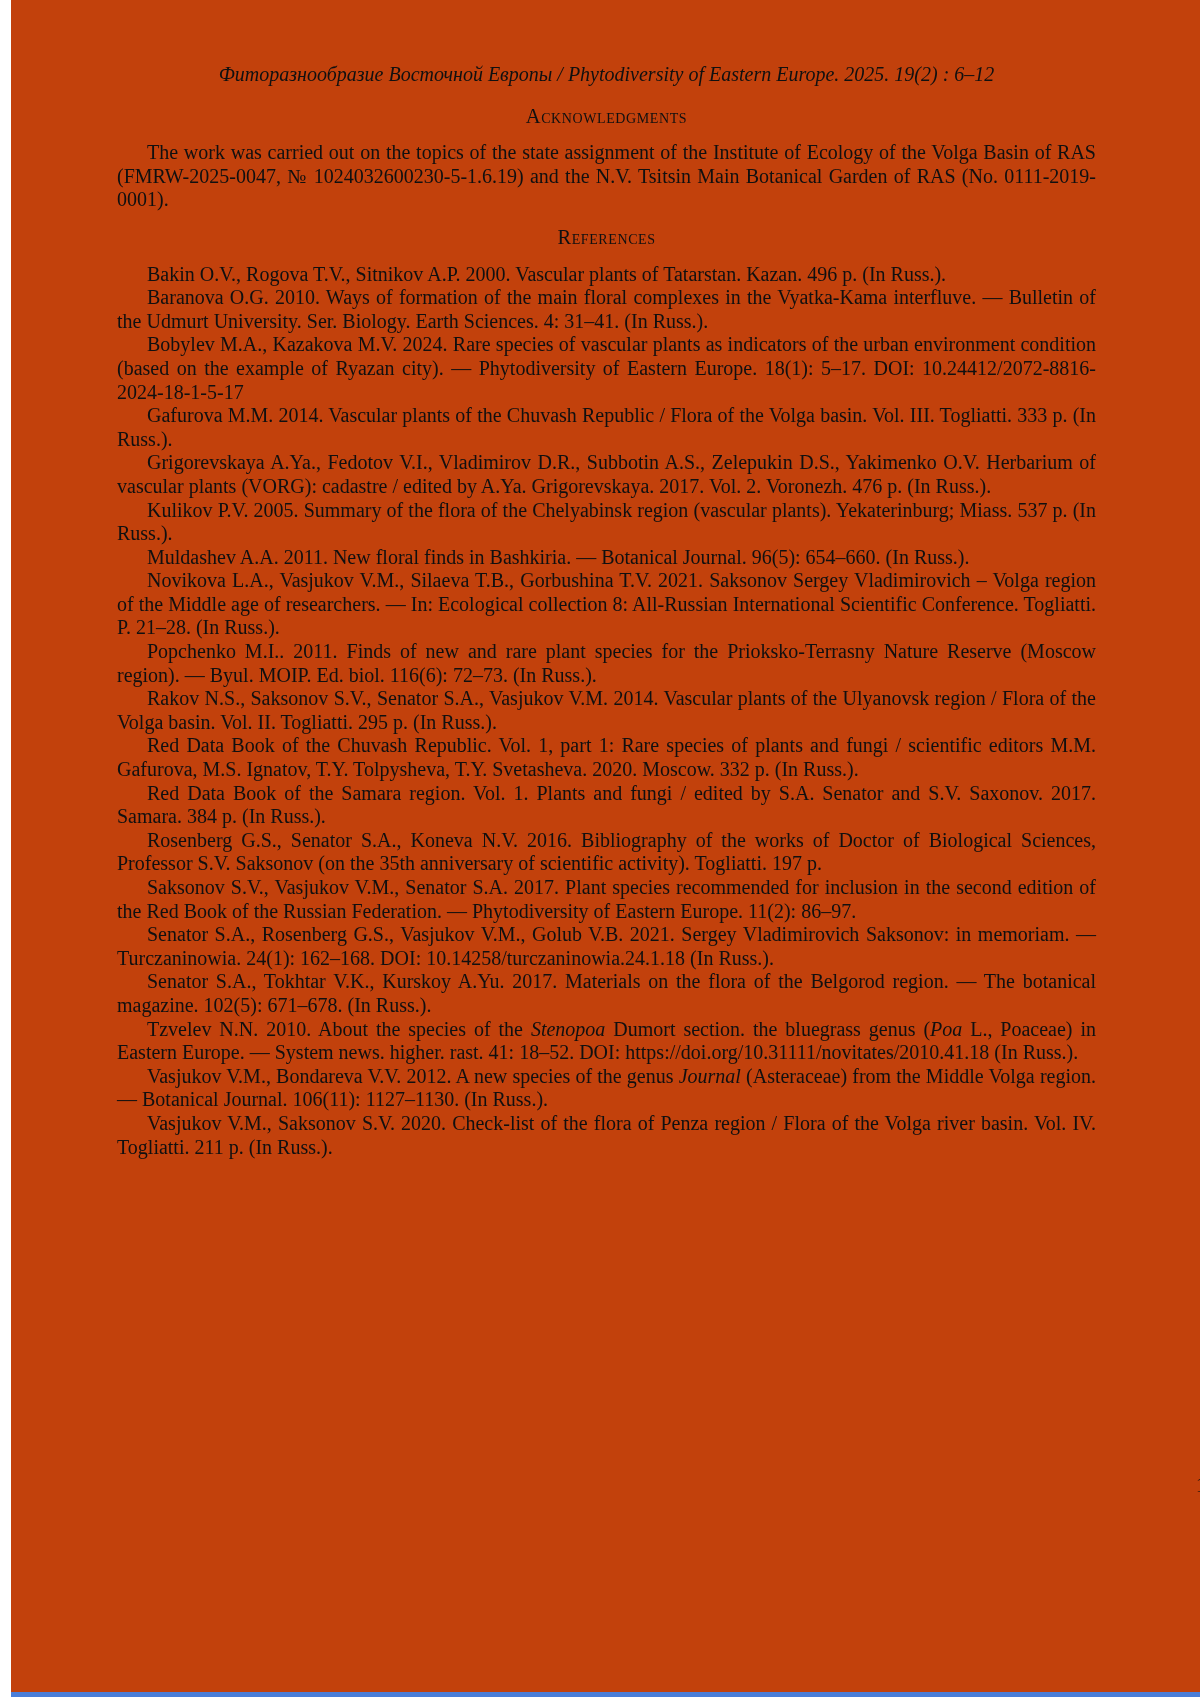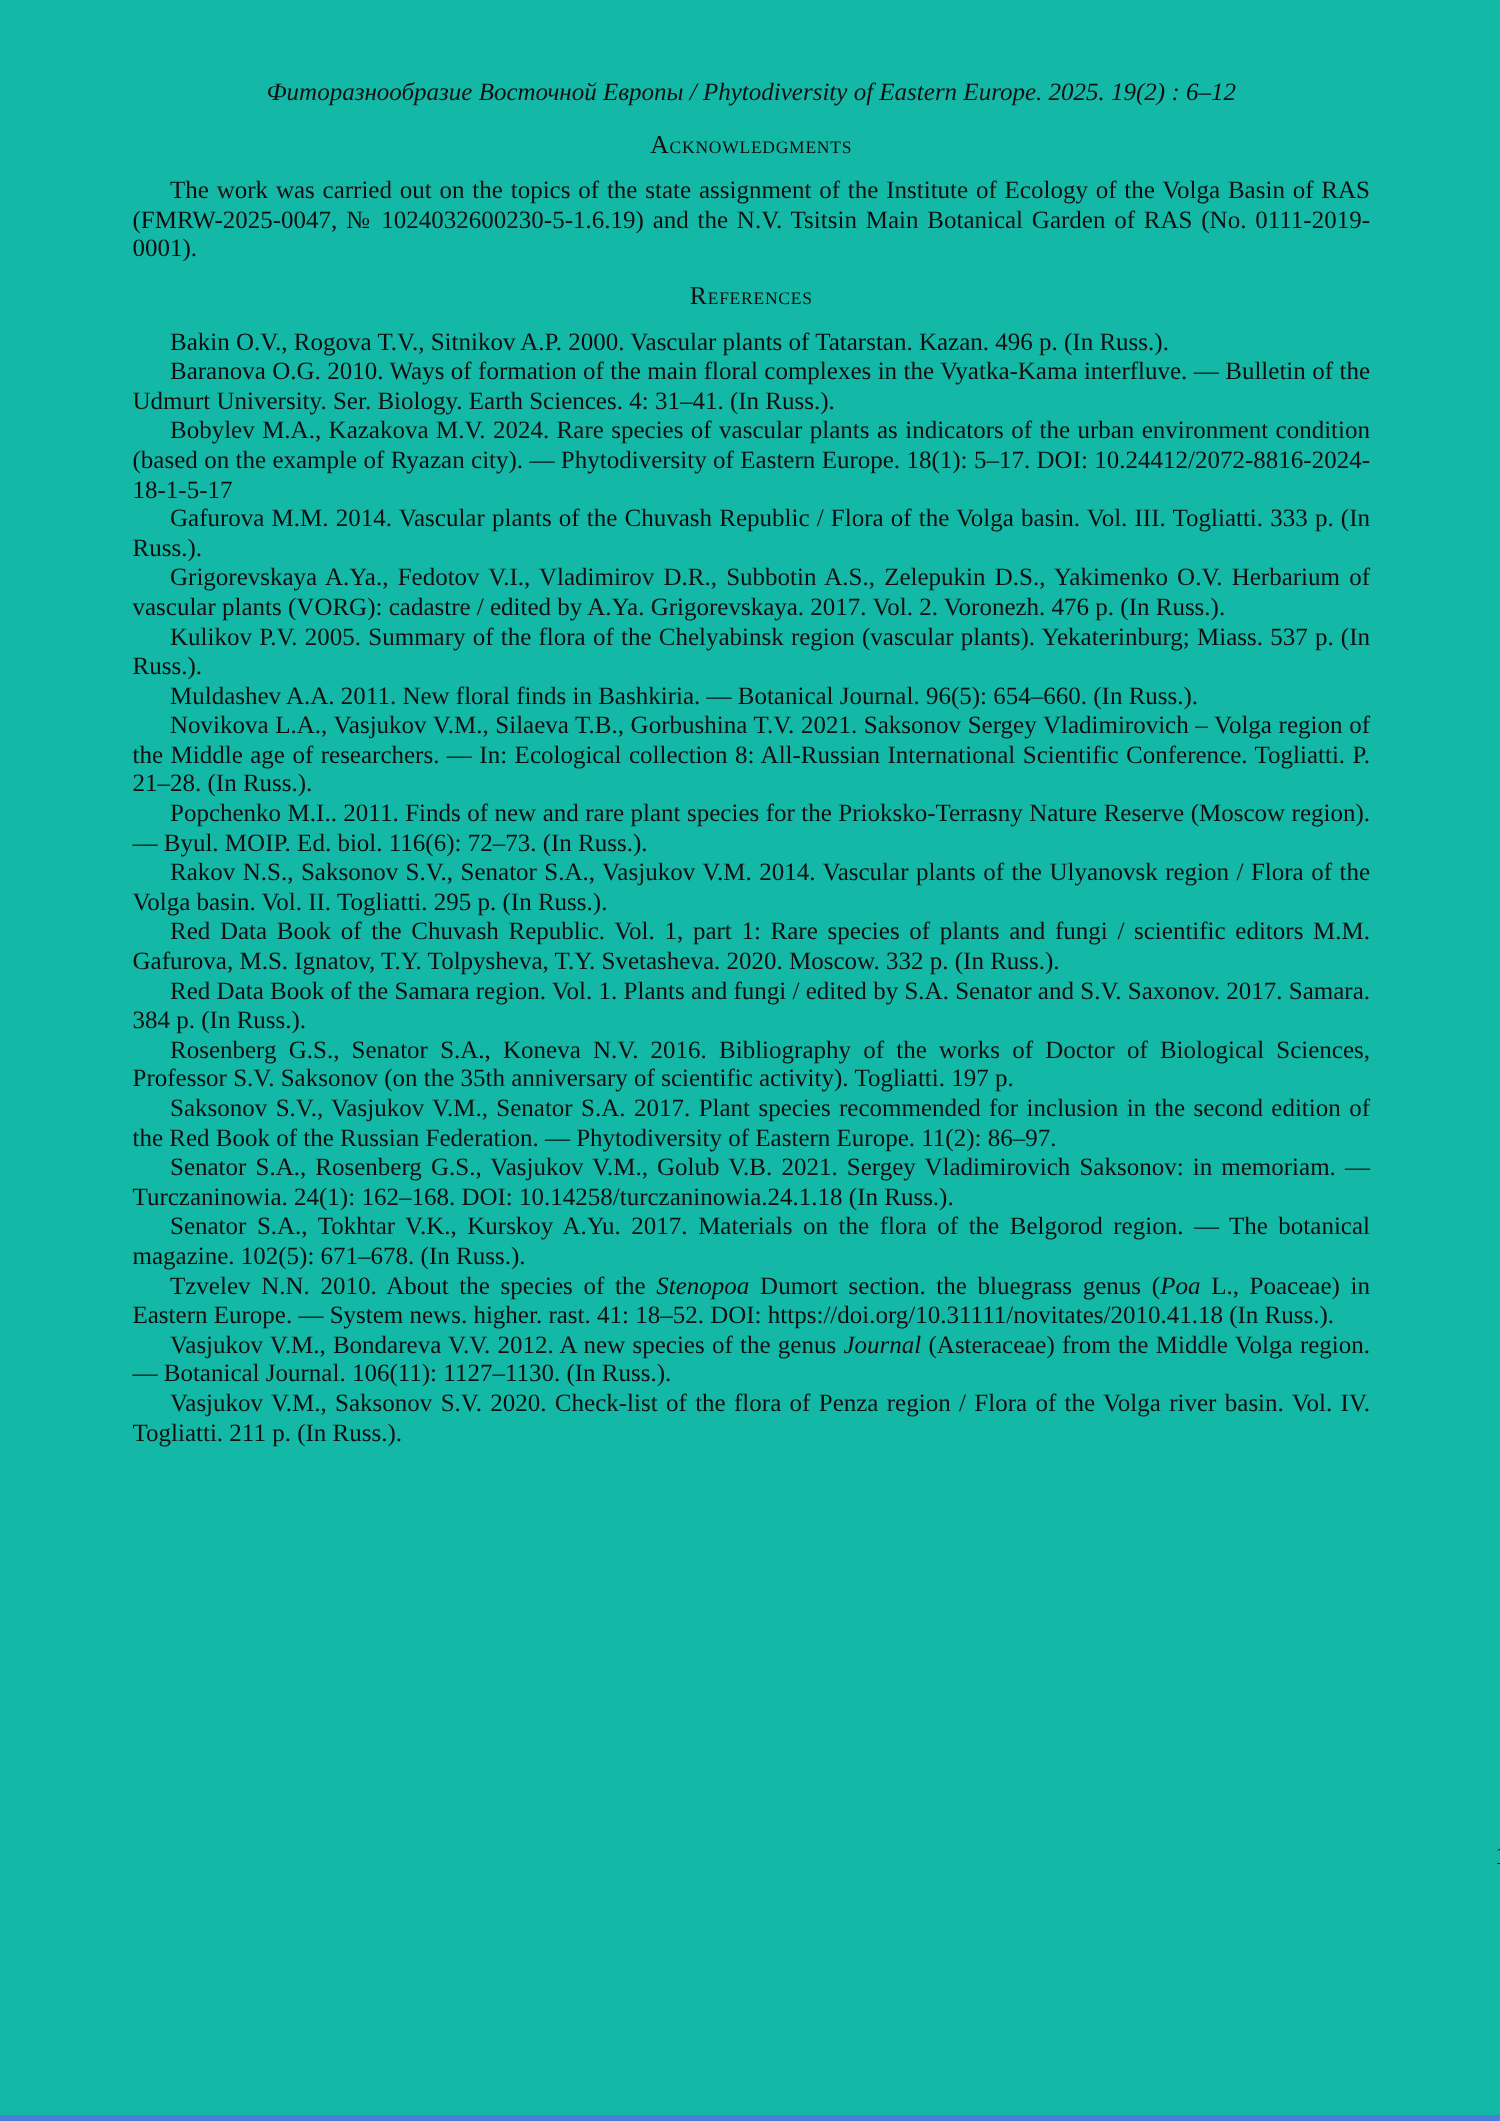--- a/index.html
+++ b/index.html
@@ -6,25 +6,26 @@
   body {
     width: 1200px;
     height: 1697px;
     background: #ffffff;
     position: relative;
     overflow: hidden;
   }
   .sheet {
     position: absolute;
     inset: 0;
-    background: #14b8a6;
+    background: #c2410c;
     color: #101010;
     font-family: "Liberation Serif", "DejaVu Serif", serif;
     font-size: 20px;
     line-height: 23.6px;
+    margin-left: 11px;
   }
   .content {
     padding: 63px 104px 0 106px;
   }
   .running-head {
     text-align: center;
     font-style: italic;
     margin: 0 0 18px 0;
   }
   .section-heading {

